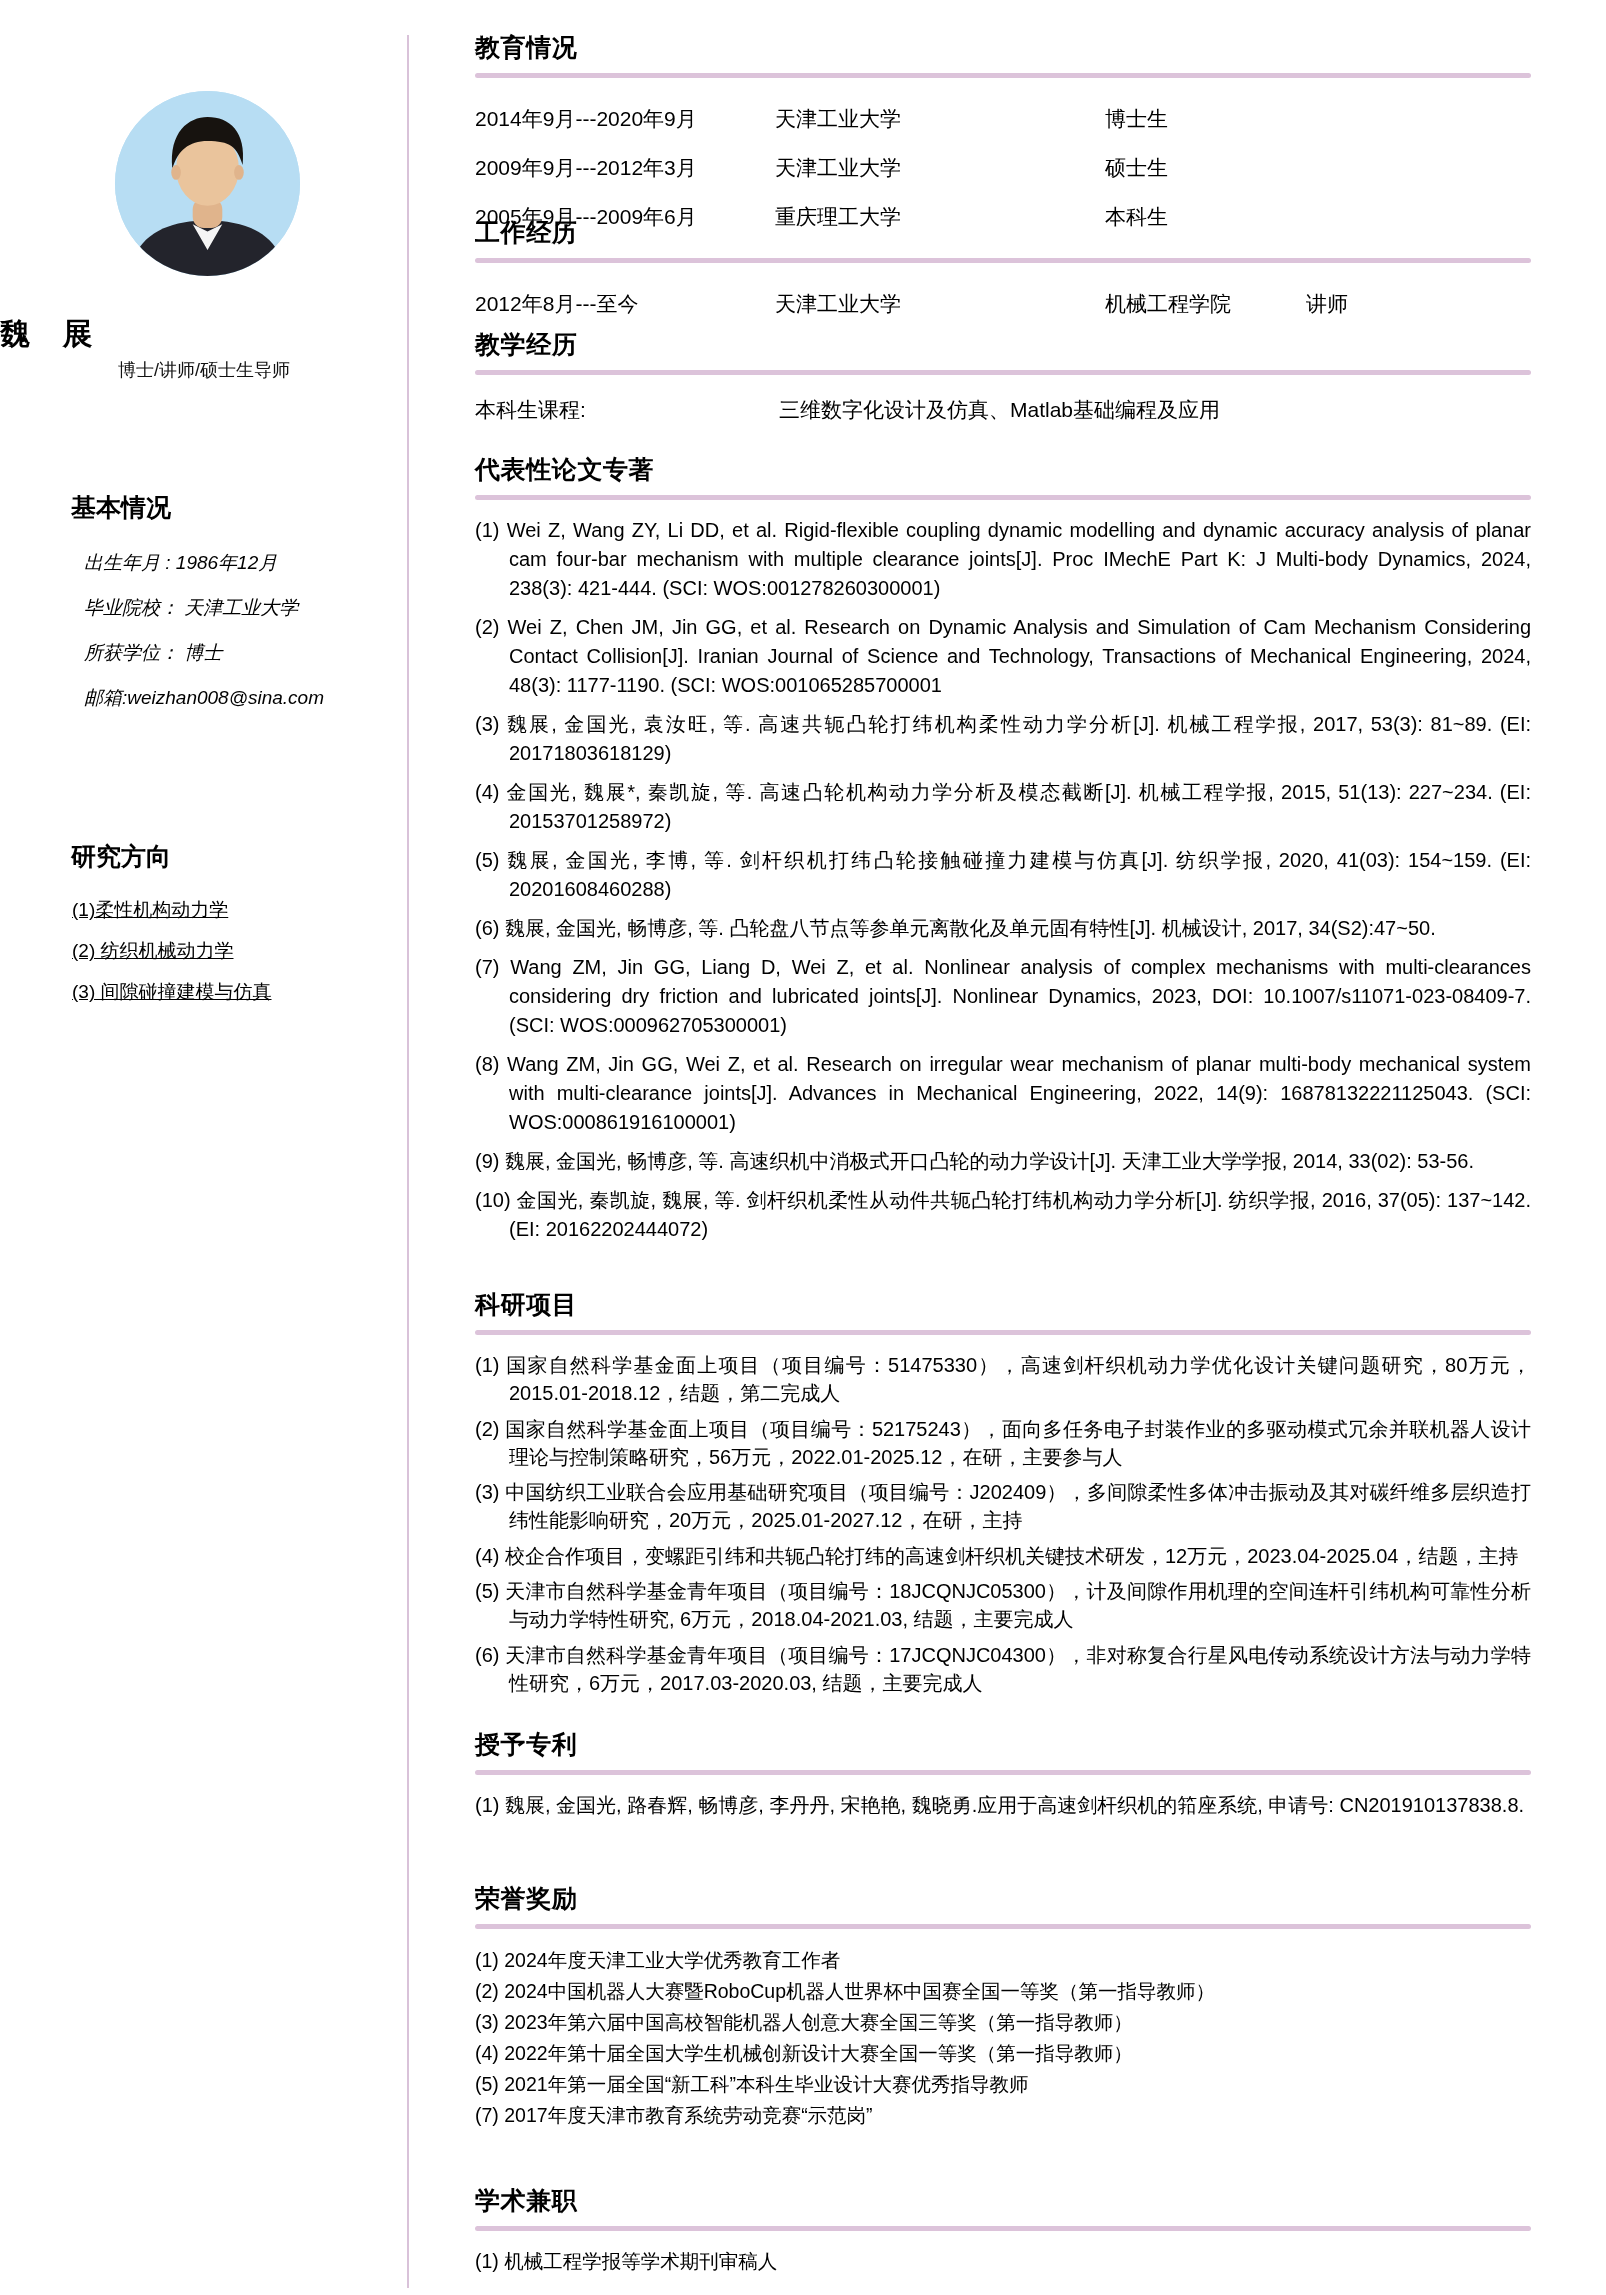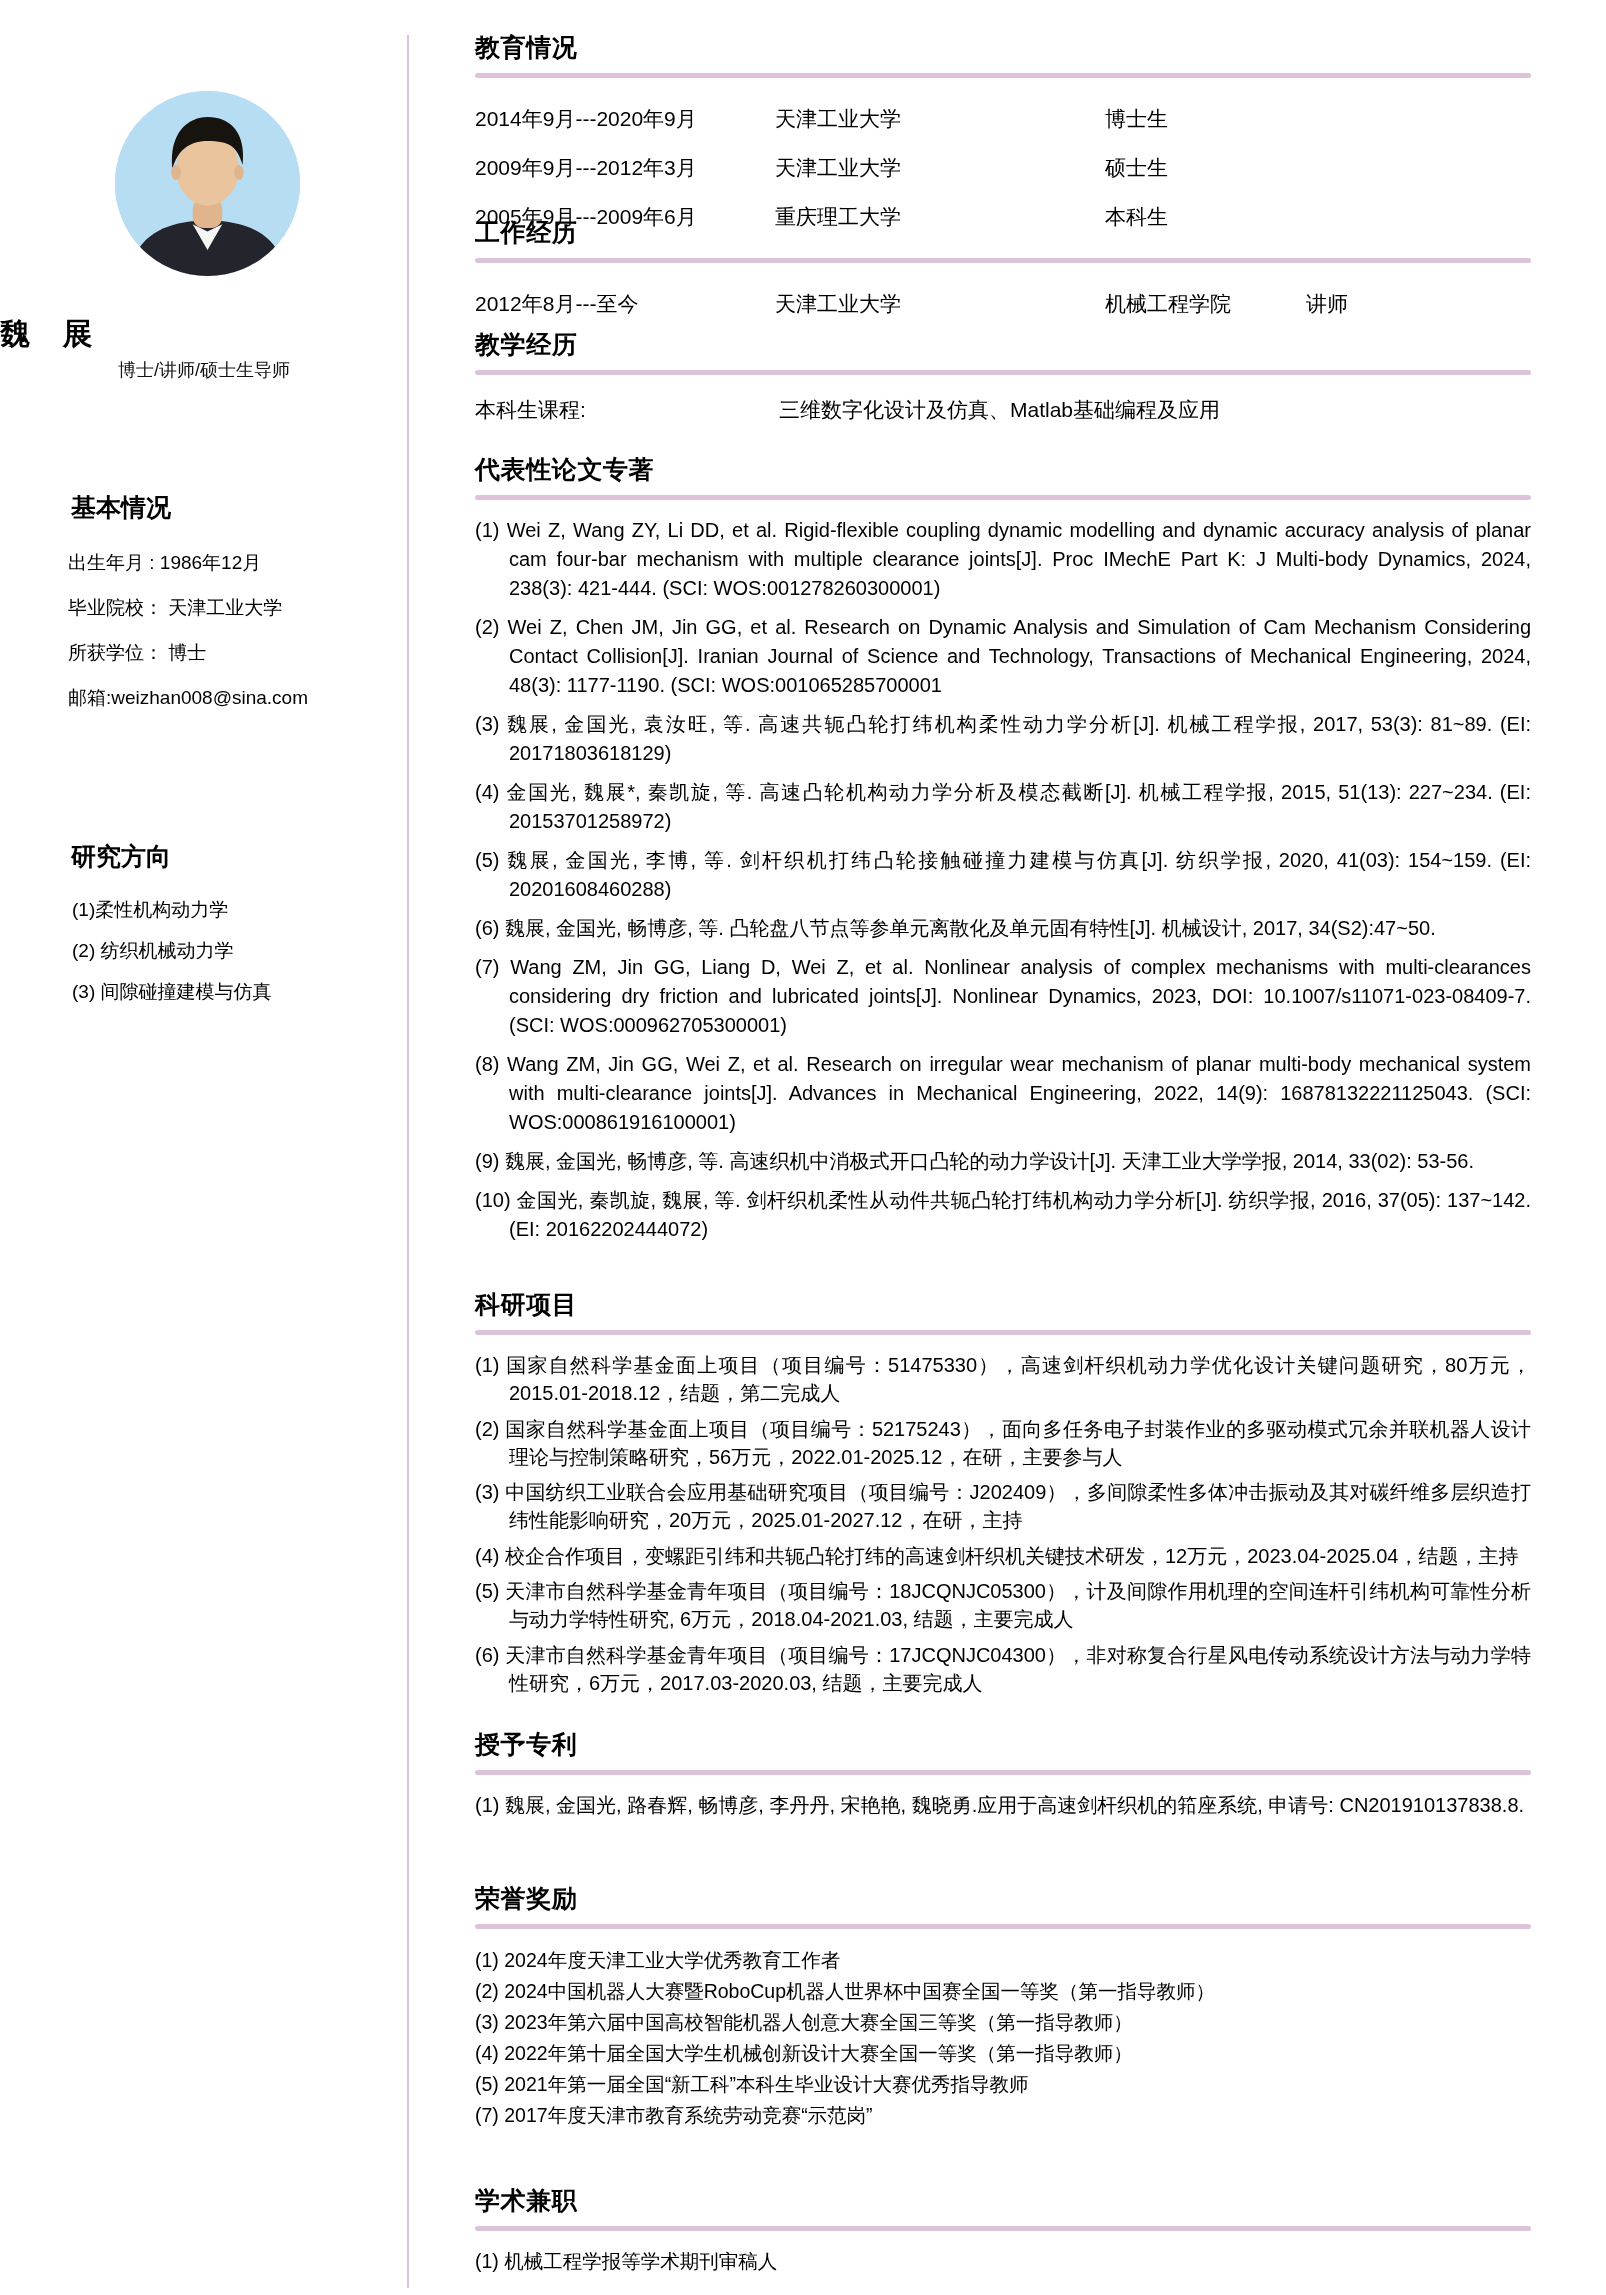--- a/index.html
+++ b/index.html
@@ -32,23 +32,23 @@
   .person-subtitle{
     position:absolute;left:0;top:358px;width:408px;
     text-align:center;font-size:18px;color:#111;
   }
   .side-section-title{
     position:absolute;left:71px;
     font-size:25px;font-weight:700;
   }
   .side-title-basic{top:491px;}
   .side-title-research{top:840px;}
-  .basic-list{position:absolute;left:68px;top:540px;width:326px;}
+  .basic-list{position:absolute;left:84px;top:540px;width:326px;font-style:italic;}
   .basic-list .side-line{font-size:19px;line-height:45px;white-space:nowrap;}
-  .research-list{position:absolute;left:72px;top:889px;width:326px;}
+  .research-list{position:absolute;left:72px;top:889px;width:326px;text-decoration:underline;}
   .research-list .side-line{font-size:19px;line-height:41px;white-space:nowrap;}
   
   .v-divider{
     position:absolute;left:407px;top:35px;width:1.9px;height:2253px;
     background:var(--divider);
   }
   
   .main{position:absolute;left:475px;top:0;width:1056px;}
   .section{position:absolute;left:0;width:1056px;}
   .section h2{

